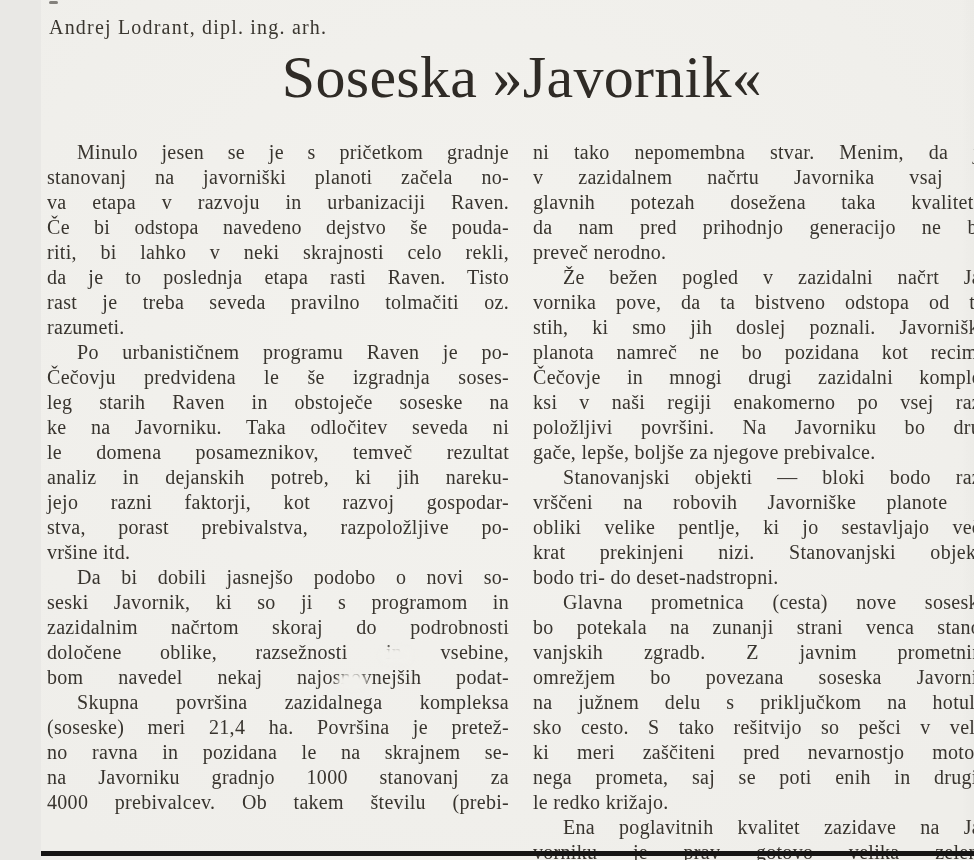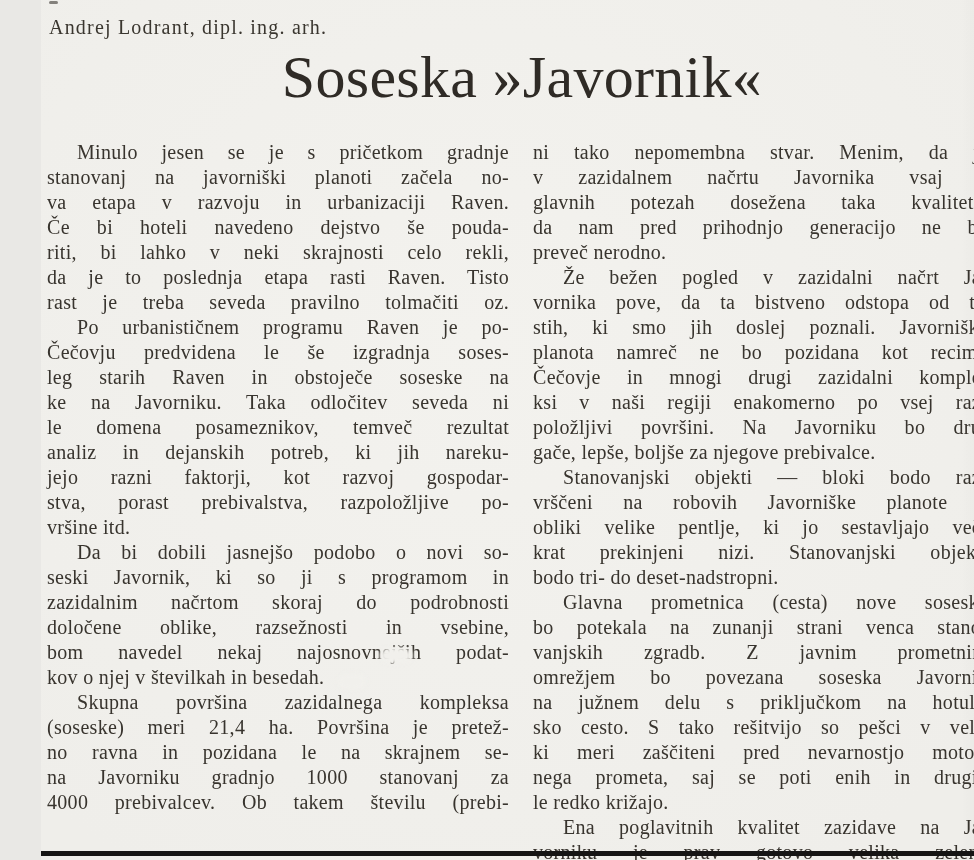--- a/index.html
+++ b/index.html
@@ -115,43 +115,43 @@
   <div class="byline">Andrej Lodrant, dipl. ing. arh.</div>
 
   <h1 class="title">Soseska »Javornik«</h1>
 
   <div class="columns">
       <div class="col left">
         <div class="para">
           <div class="line indent">Minulo jesen se je s pričetkom gradnje</div>
           <div class="line">stanovanj na javorniški planoti začela no-</div>
           <div class="line">va etapa v razvoju in urbanizaciji Raven.</div>
-          <div class="line">Če bi hoteli navedeno dejstvo še pouda-</div>
+          <div class="line">Če bi odstopa navedeno dejstvo še pouda-</div>
           <div class="line">riti, bi lahko v neki skrajnosti celo rekli,</div>
           <div class="line">da je to poslednja etapa rasti Raven. Tisto</div>
           <div class="line">rast je treba seveda pravilno tolmačiti oz.</div>
+          <div class="line endline">razumeti.</div>
         </div>
         <div class="para">
           <div class="line indent">Po urbanističnem programu Raven je po-</div>
           <div class="line">Čečovju predvidena le še izgradnja soses-</div>
           <div class="line">leg starih Raven in obstoječe soseske na</div>
           <div class="line">ke na Javorniku. Taka odločitev seveda ni</div>
           <div class="line">le domena posameznikov, temveč rezultat</div>
           <div class="line">analiz in dejanskih potreb, ki jih nareku-</div>
           <div class="line">jejo razni faktorji, kot razvoj gospodar-</div>
           <div class="line">stva, porast prebivalstva, razpoložljive po-</div>
           <div class="line endline">vršine itd.</div>
         </div>
         <div class="para">
           <div class="line indent">Da bi dobili jasnejšo podobo o novi so-</div>
           <div class="line">seski Javornik, ki so ji s programom in</div>
           <div class="line">zazidalnim načrtom skoraj do podrobnosti</div>
           <div class="line">določene oblike, razsežnosti in vsebine,</div>
           <div class="line">bom navedel nekaj najosnovnejših podat-</div>
-          <div class="line endline">kov o njej v številkah in besedah.</div>
         </div>
         <div class="para">
           <div class="line indent">Skupna površina zazidalnega kompleksa</div>
           <div class="line">(soseske) meri 21,4 ha. Površina je pretež-</div>
           <div class="line">no ravna in pozidana le na skrajnem se-</div>
           <div class="line">na Javorniku gradnjo 1000 stanovanj za</div>
           <div class="line">4000 prebivalcev. Ob takem številu (prebi-</div>
         </div>
       </div>
       <div class="col right">

